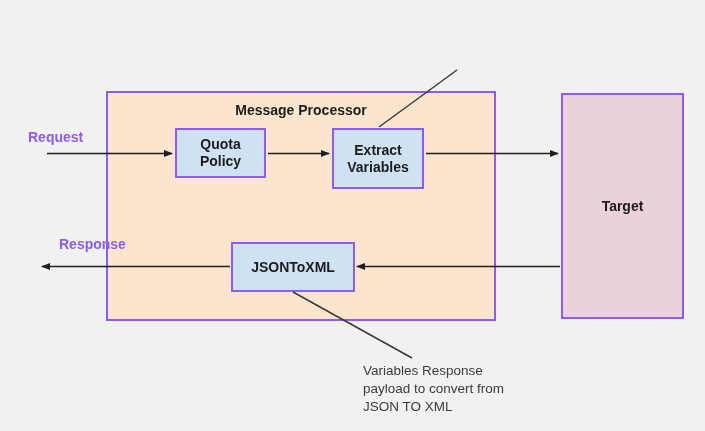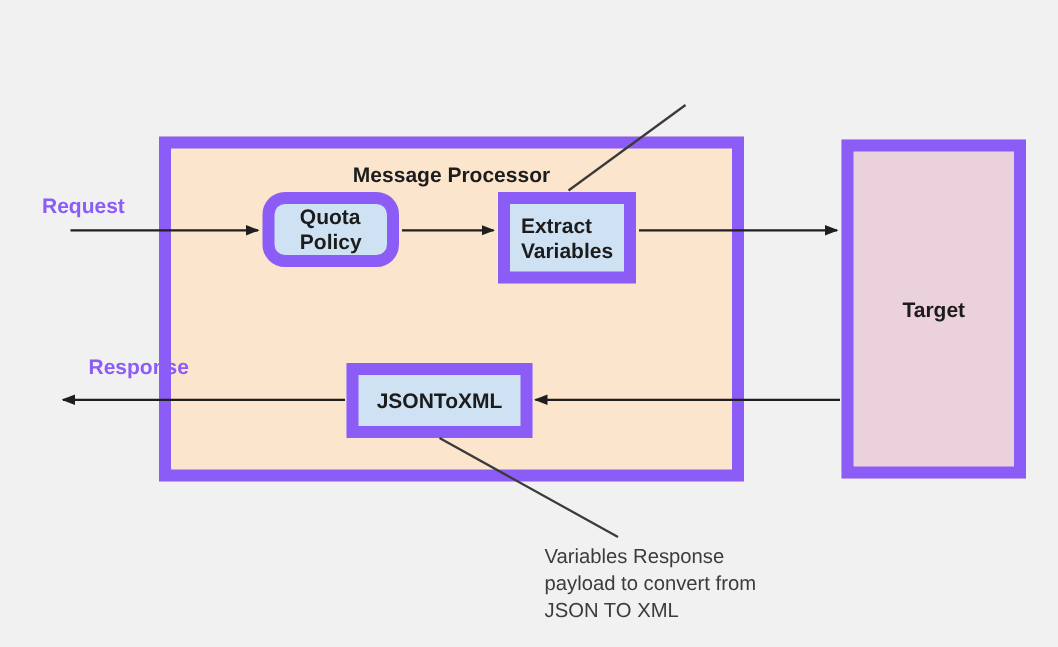--- a/index.html
+++ b/index.html
@@ -11,39 +11,40 @@
   .canvas {
     position: relative;
     width: 705px;
     height: 431px;
     background: #f1f1f2;
     overflow: hidden;
   }
   .node {
     position: absolute;
     box-sizing: border-box;
-    border: 8px solid #8b5cf6;
+    border: 2px solid #8b5cf6;
     display: flex;
     align-items: center;
     justify-content: center;
+    text-align: center;
     font-weight: bold;
     font-size: 14px;
     line-height: 17px;
     color: #1c1c1c;
     white-space: pre-line;
   }
   .processor {
     left: 106px; top: 91px;
     width: 390px; height: 230px;
     background: #fce5cd;
     align-items: flex-start;
     padding-top: 9px;
   }
   .policy { background: #cfe2f3; }
-  .quota    { left: 175px; top: 128px; width: 91px;  height: 50px; border-radius: 15px; }
+  .quota    { left: 175px; top: 128px; width: 91px;  height: 50px; }
   .extract  { left: 332px; top: 128px; width: 92px;  height: 61px; }
   .jsontoxml{ left: 231px; top: 242px; width: 124px; height: 50px; }
   .target {
     left: 561px; top: 93px;
     width: 123px; height: 226px;
     background: #ead1dc;
   }
   .flow-label {
     position: absolute;
     font-weight: bold;

